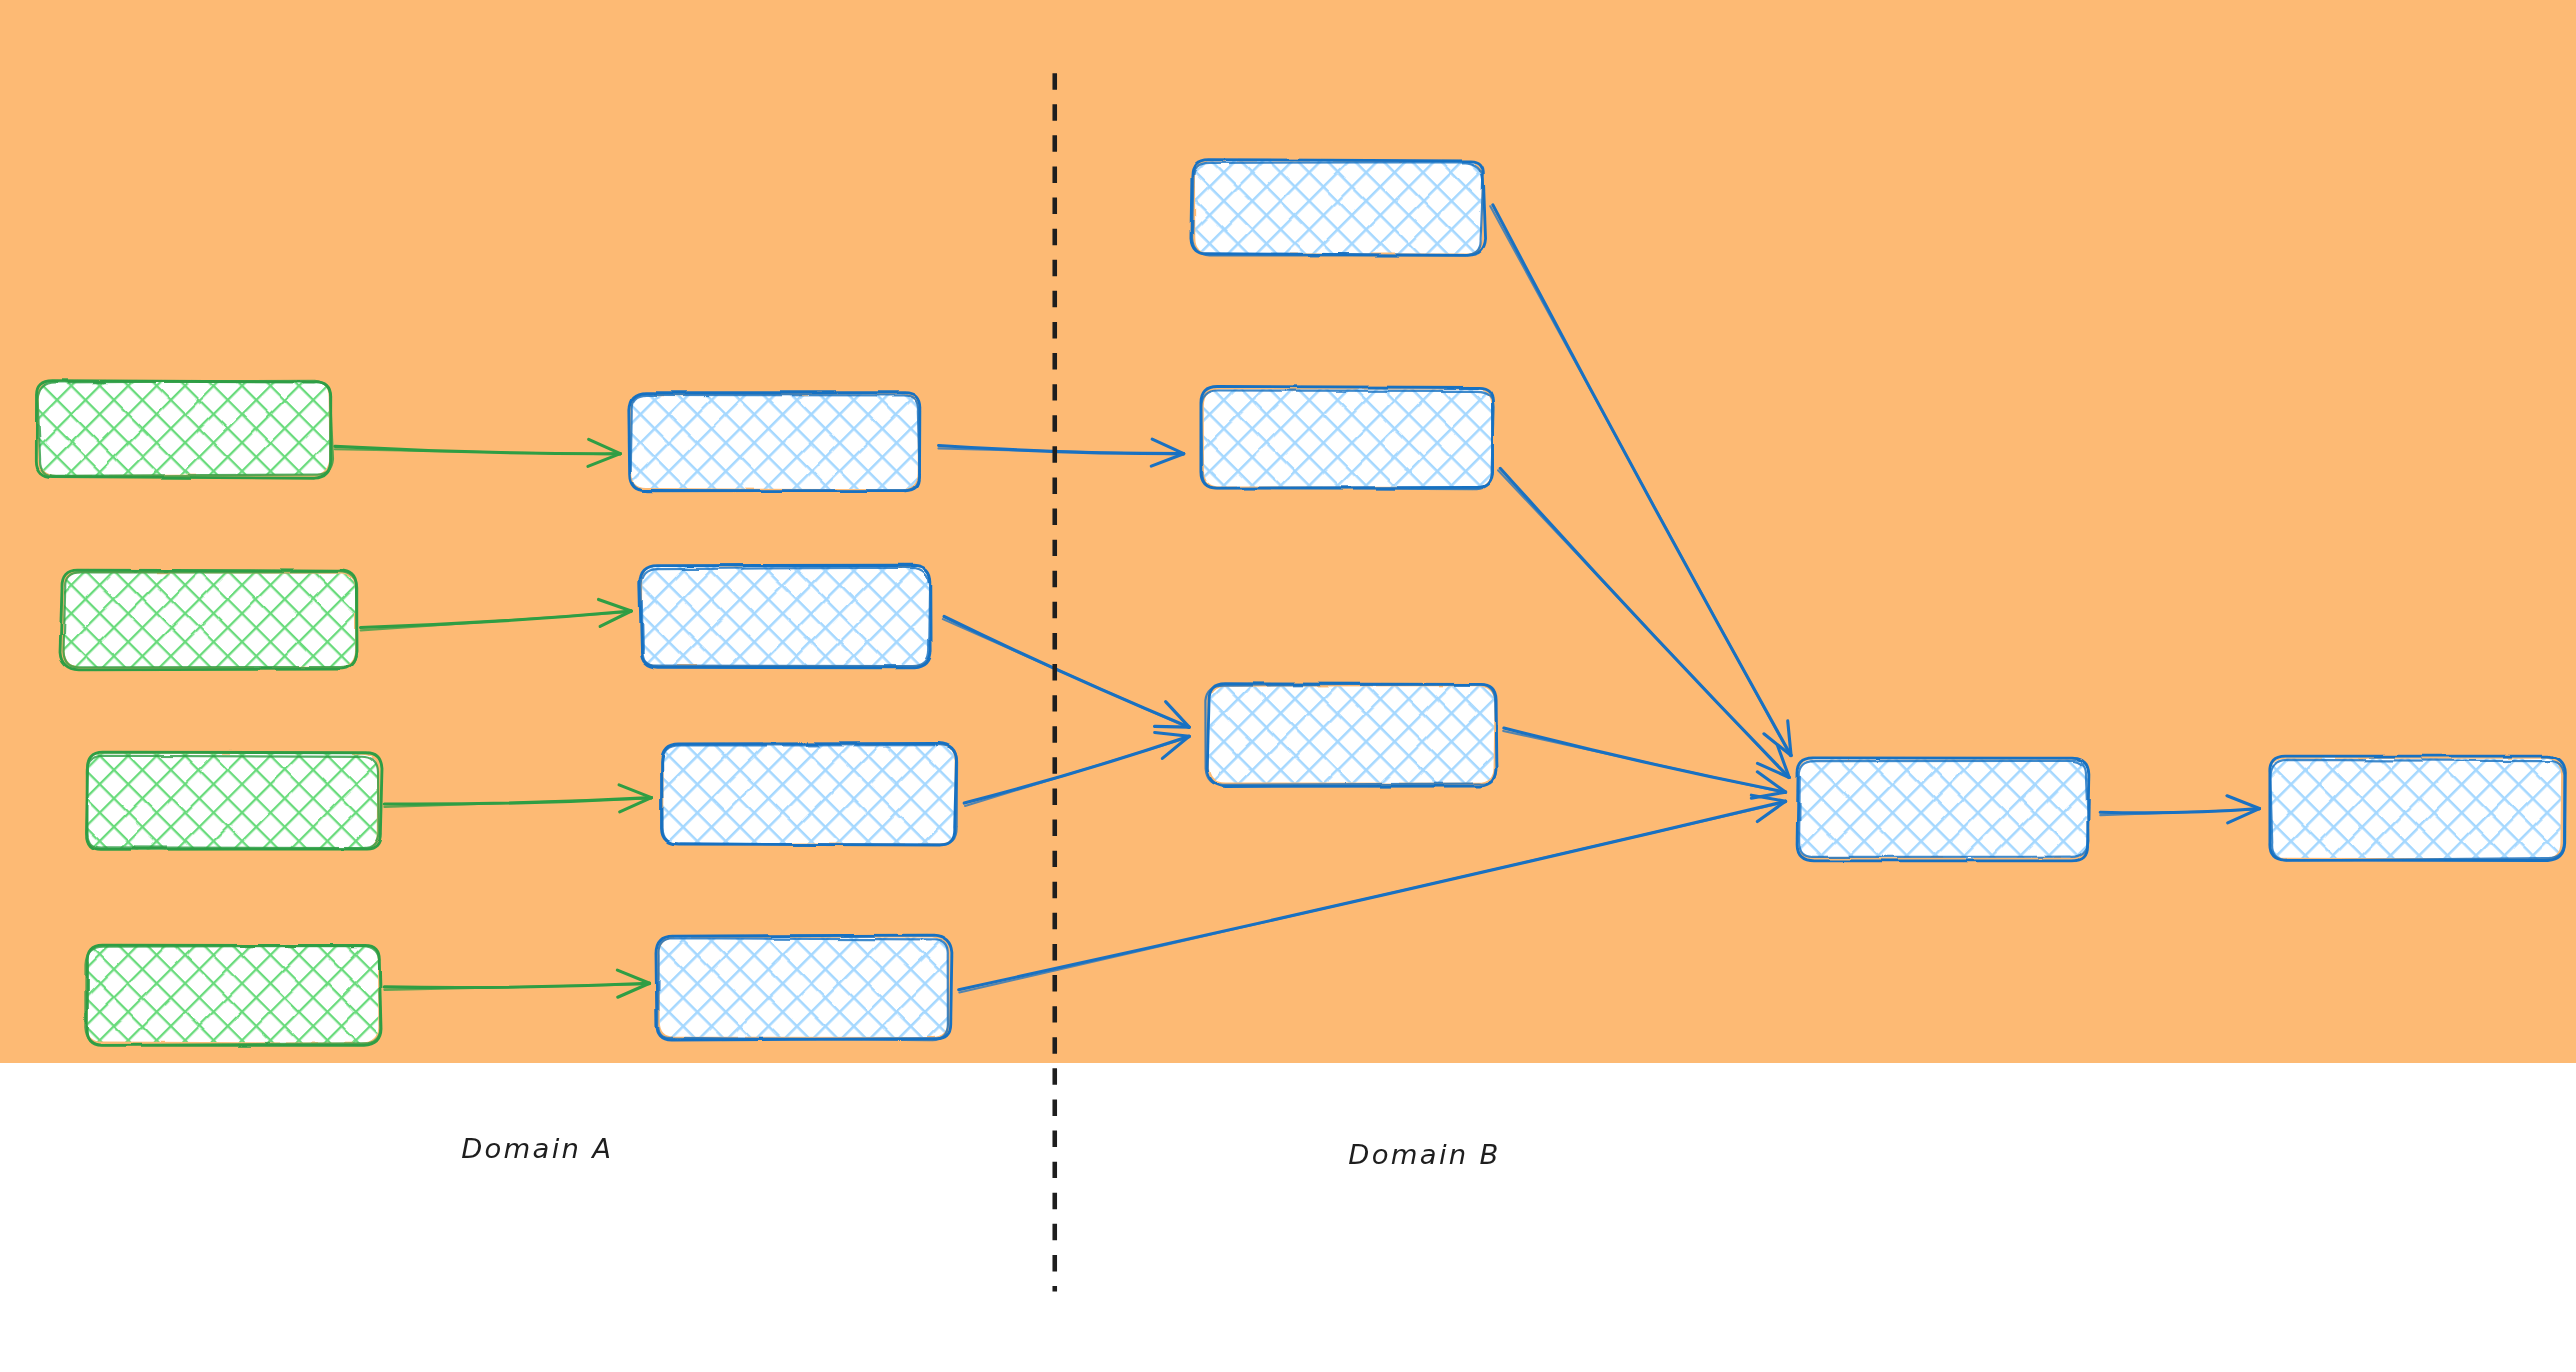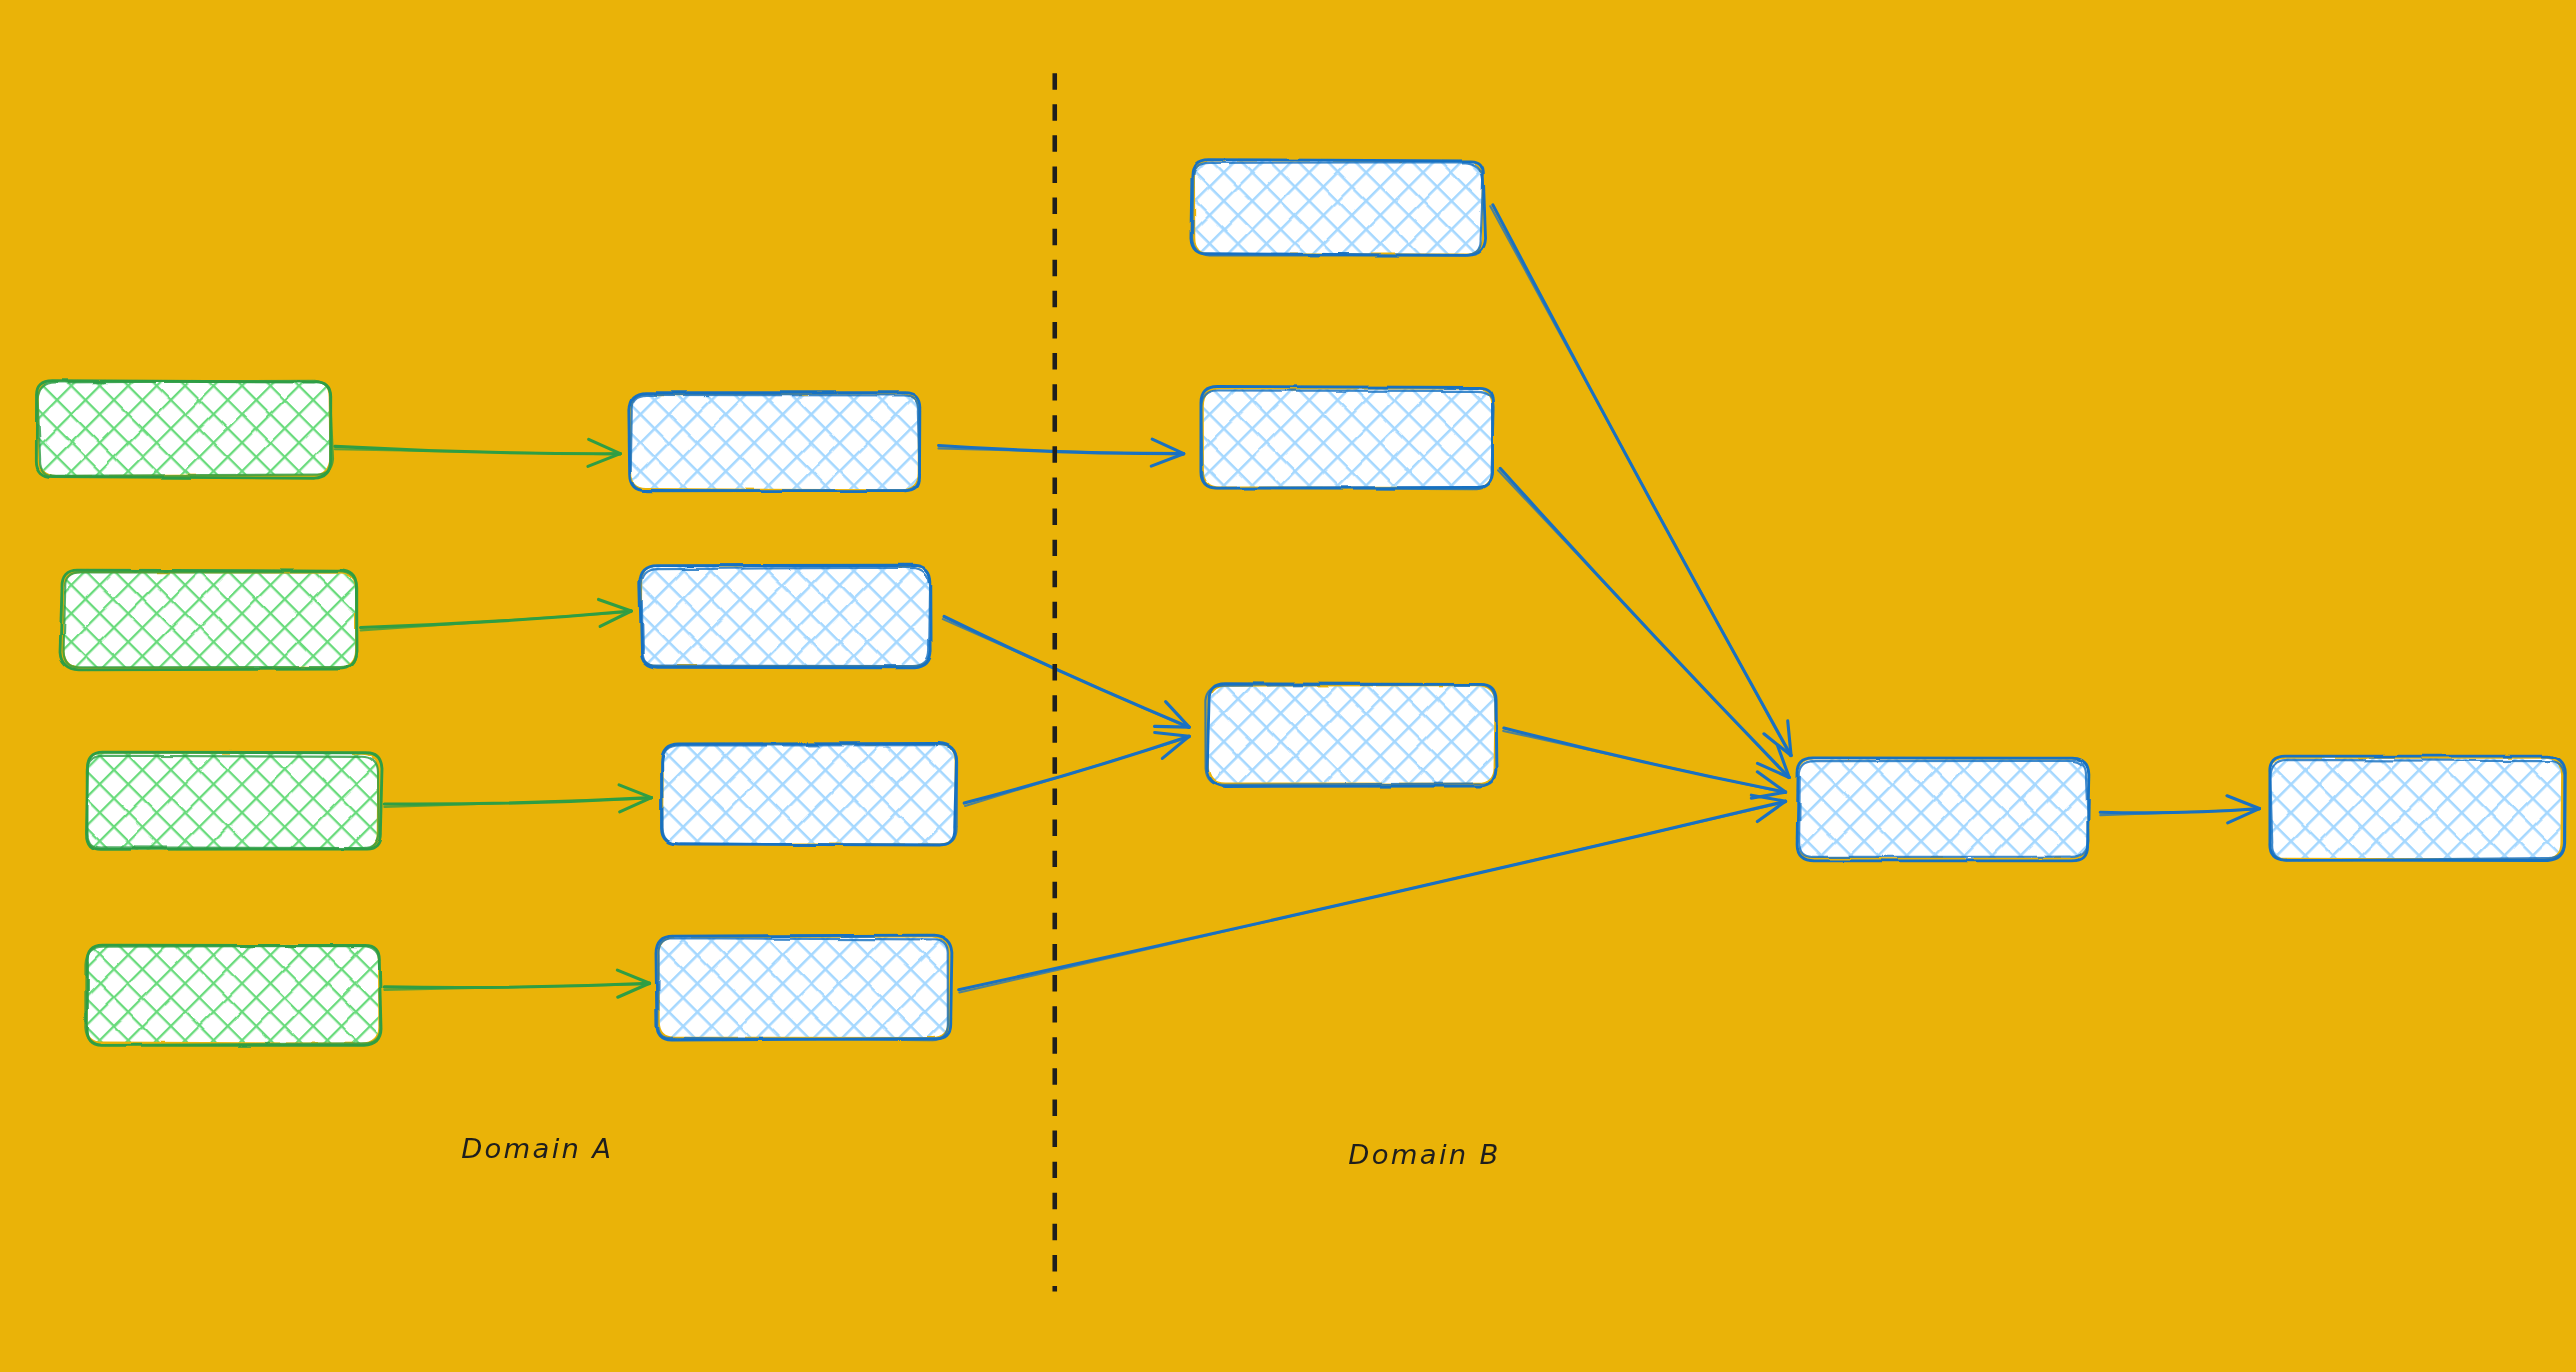--- a/index.html
+++ b/index.html
@@ -10,22 +10,22 @@
   }
   body {
     width: 2576px;
     height: 1372px;
     overflow: hidden;
     font-family: "DejaVu Sans", sans-serif;
   }
   #canvas-root {
     position: relative;
     width: 2576px;
-    height: 1372px;
-    background: #eab308;
+    height: 1063px;
+    background: #fdba74;
   }
   #diagram-svg {
     position: absolute;
     inset: 0;
     width: 2576px;
     height: 1372px;
     display: block;
   }
   .domain-label {
     font-family: "DejaVu Sans", sans-serif;

